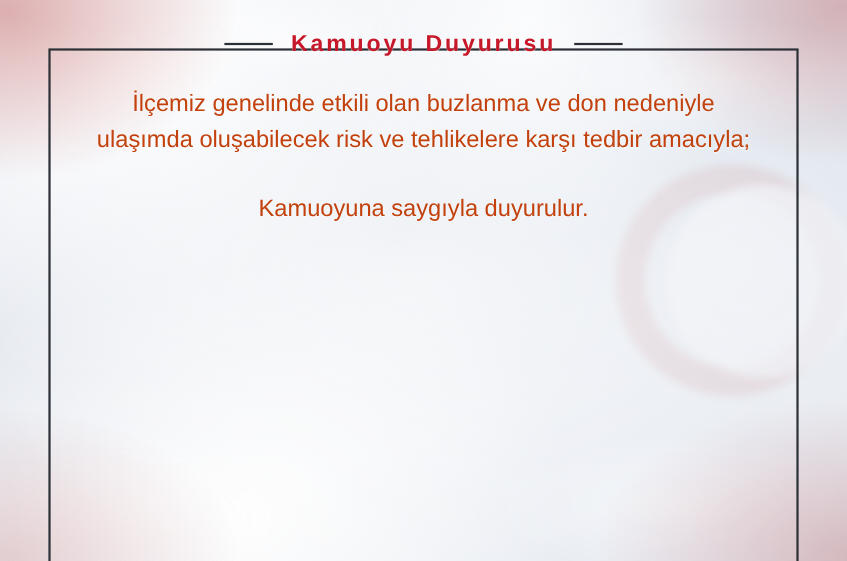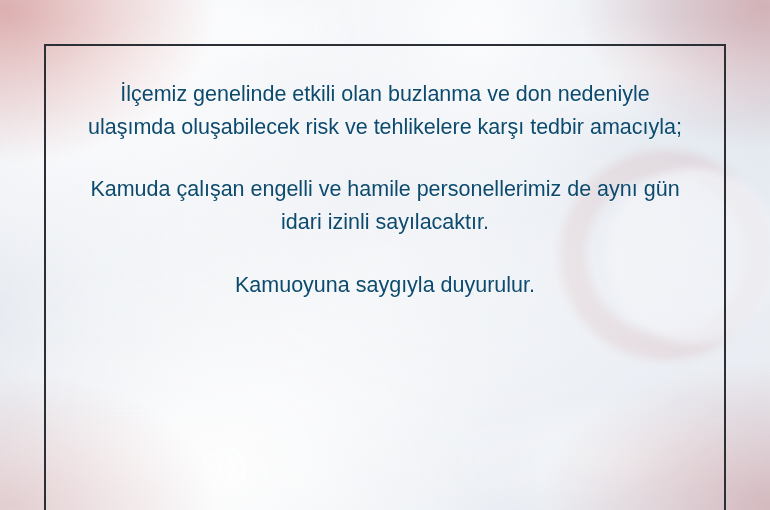--- a/index.html
+++ b/index.html
@@ -125,21 +125,21 @@
     padding: 0 2px;
   }
 
   
   .content {
     position: absolute;
     left: 60px;
     right: 60px;
     top: 72px;
     text-align: center;
-    color: #0c4a6e;
+    color: #c2410c;
   }
   .para {
     font-size: 21.5px;
     line-height: 1.52;
     margin: 0 0 26px 0;
     text-shadow: 0 1px 0 rgba(255,255,255,0.45);
   }
   .para.p1 { margin-top: 6px; padding: 0 22px; }
   .para.p2 { margin-top: 34px; padding: 0 2px; }
   .para.p3 { margin-top: 30px; padding: 0 12px; }
@@ -152,23 +152,27 @@
 <div id="poster">
 
   <div class="bg-base"></div>
   <div class="bg-clouds"></div>
   <div class="bg-flag"></div>
   <div class="bg-crescent"></div>
   <div class="bg-vignette"></div>
 
   <div class="frame"></div>
 
+  <div class="title-wrap">
+    <span class="title-rule left"></span>
+    <span class="title-pad title-text">Kamuoyu Duyurusu</span>
+    <span class="title-rule right"></span>
+  </div>
 
   <div class="content">
     <p class="para p1">İlçemiz genelinde etkili olan buzlanma ve don nedeniyle  ulaşımda oluşabilecek risk ve tehlikelere karşı tedbir amacıyla;</p>
 
 
-    <p class="para p3">Kamuda çalışan engelli ve hamile personellerimiz de aynı gün idari izinli sayılacaktır.</p>
 
     <p class="para p4">Kamuoyuna saygıyla duyurulur.</p>
   </div>
 
 </div>
 
 </body></html>

